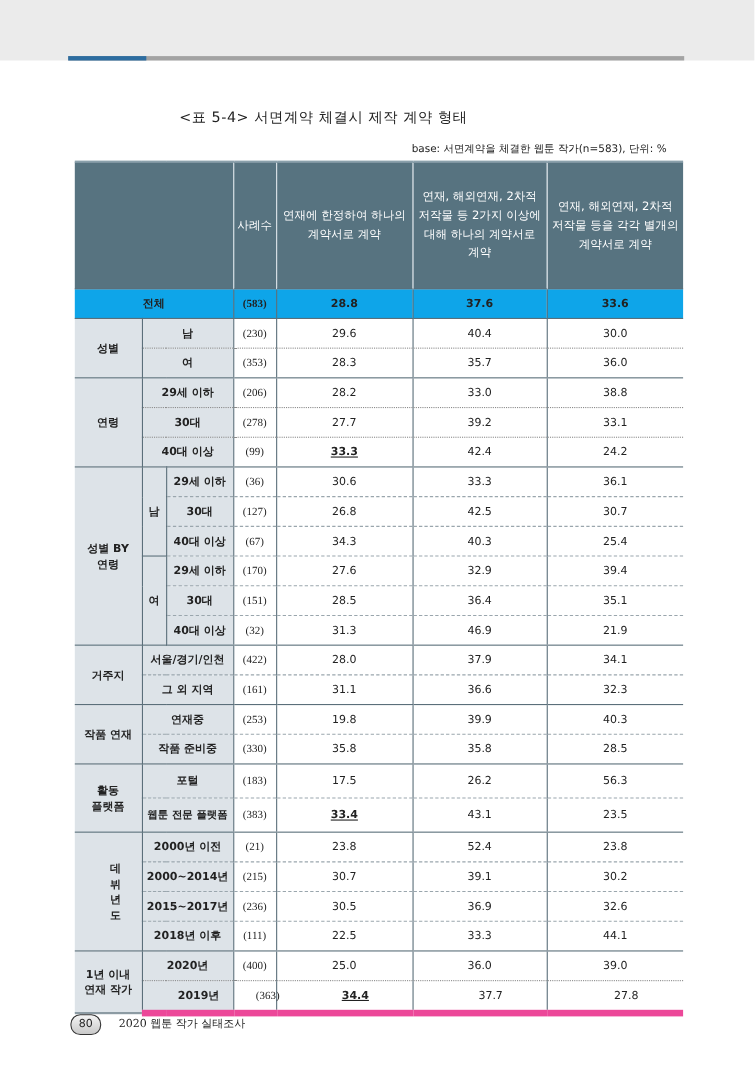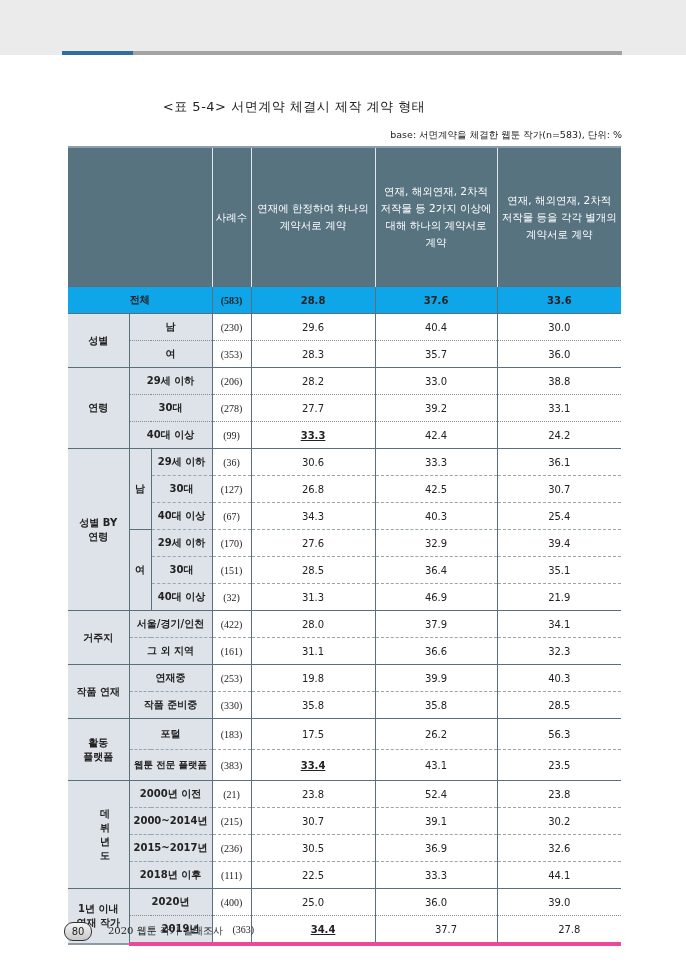--- a/index.html
+++ b/index.html
@@ -2,40 +2,40 @@
 <html><head>
 <meta charset="utf-8">
 <style>
   html, body { margin:0; padding:0; }
   body { width:686px; height:970px; background:#ffffff; position:relative; overflow:hidden;
          font-family:"DejaVu Sans", "Liberation Sans", sans-serif; color:#222; }
   .top-band { position:absolute; left:0; top:0; width:686px; height:55px; background:#ebebeb; }
   .bar-grey { position:absolute; left:62px; top:51px; width:560px; height:4px; background:#a3a3a3; }
   .bar-blue { position:absolute; left:62px; top:51px; width:71px; height:4px; background:#2d6da0; }
   .title { position:absolute; left:0; width:588px; top:98px; text-align:center; font-size:13px; color:#222; letter-spacing:0.5px; }
-  .base { position:absolute; right:64px; top:129px; font-size:9.5px; color:#222; }
+  .base { position:absolute; right:80px; top:129px; font-size:9.5px; color:#222; }
   table.main { position:absolute; left:68px; top:146px; width:553px; border-collapse:collapse; table-layout:fixed; font-size:10px; }
   table.main td, table.main th { padding:0; text-align:center; vertical-align:middle; }
   thead th { background:#577380; color:#fff; font-weight:normal; font-size:10.5px; line-height:17px;
              border-left:1.5px solid #dfe7ec; border-top:2px solid #8aa0ab; height:114px; }
   thead th:first-child { border-left:none; }
   tr.total td { background:#0ea5e9; font-weight:bold; height:26px; border-bottom:1.5px solid #5b6f7a; border-top:1px solid #5b6f7a; }
   td.lbl { background:#dde3e8; font-weight:bold; color:#222; }
   td.num, td.val { background:#fff; }
   td.num { border-left:1.5px solid #5b6f7a;font-family:Liberation Serif, serif; }
   td.val { border-left:1.5px solid #5b6f7a; }
   td.grp { border-right:1.5px solid #5b6f7a; }
   td.gender { border-right:1.5px solid #5b6f7a; }
   tr.r td { height:26px; border-bottom:1px dotted #8a8a8a; }
   tr.r td.grp, tr.r td.gender { border-bottom:1.5px solid #5b6f7a; }
   tr.r.dash td { border-bottom:1px dashed #9aa6ad; }
   tr.r.dash td.grp, tr.r.dash td.gender { border-bottom:1.5px solid #5b6f7a; }
   tr.r.end td { border-bottom:1.5px solid #5b6f7a; }
   tr.r.tall td { height:30px; }
-  tr.r.last td { border-bottom:4px solid #ec4899;padding-left:20px; }
+  tr.r.last td { border-bottom:6px solid #ec4899;padding-left:20px; }
   .ul { text-decoration:underline; font-weight:bold; }
   .page-num { position:absolute; left:64px; top:922px; width:26px; height:17px; border-radius:9px;
               background:linear-gradient(#f4f4f4,#c9c9c9); border:1.5px solid #333; font-size:10px;
               text-align:center; line-height:17px; font-weight:normal; color:#222; }
   .footer-text { position:absolute; left:108px; top:924px; font-size:10px; color:#222; font-family:"DejaVu Serif", serif; }
 </style>
 </head>
 <body>
 
 <div class="top-band"></div>
@@ -52,21 +52,21 @@
       <col style="width:61px">
     <col style="width:39px">
       <col style="width:124px">
       <col style="width:122px">
       <col style="width:124px">
   </colgroup>
   <thead>
     <tr>
       <th colspan="3"></th>
       <th>사례수</th>
-      <th style="padding:12px 4px">연재에 한정하여 하나의 계약서로 계약</th>
+      <th style="padding:0 4px">연재에 한정하여 하나의 계약서로 계약</th>
       <th style="padding:0 4px">연재, 해외연재, 2차적 저작물 등 2가지 이상에 대해 하나의 계약서로 계약</th>
       <th style="padding:0 4px">연재, 해외연재, 2차적 저작물 등을 각각 별개의 계약서로 계약</th>
     </tr>
   </thead>
   <tbody>
     <tr class="total">
       <td colspan="3">전체</td>
       <td class="num">(583)</td>
       <td class="val">28.8</td>
       <td class="val">37.6</td>

